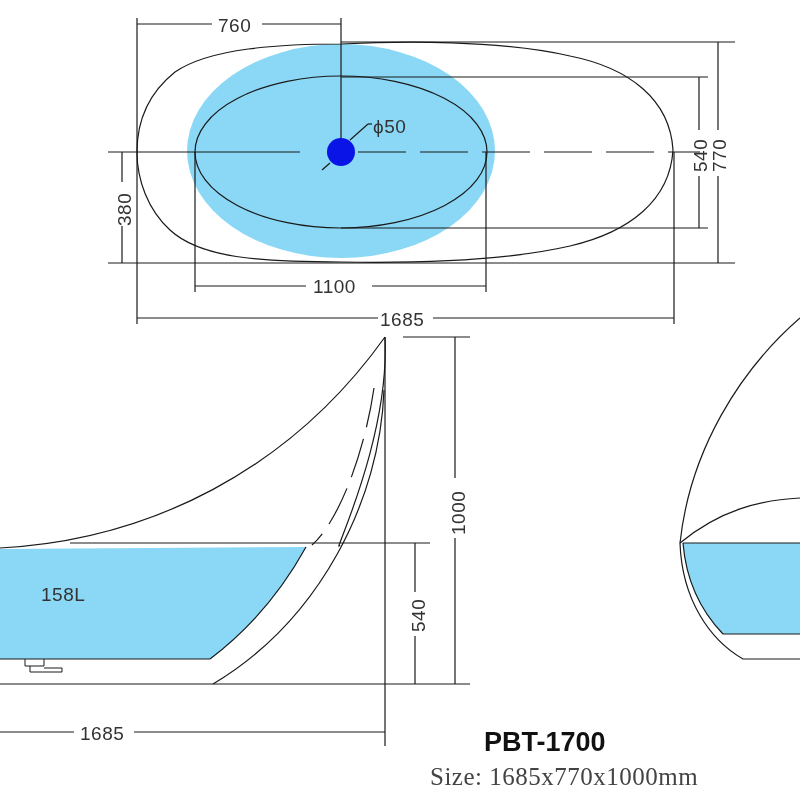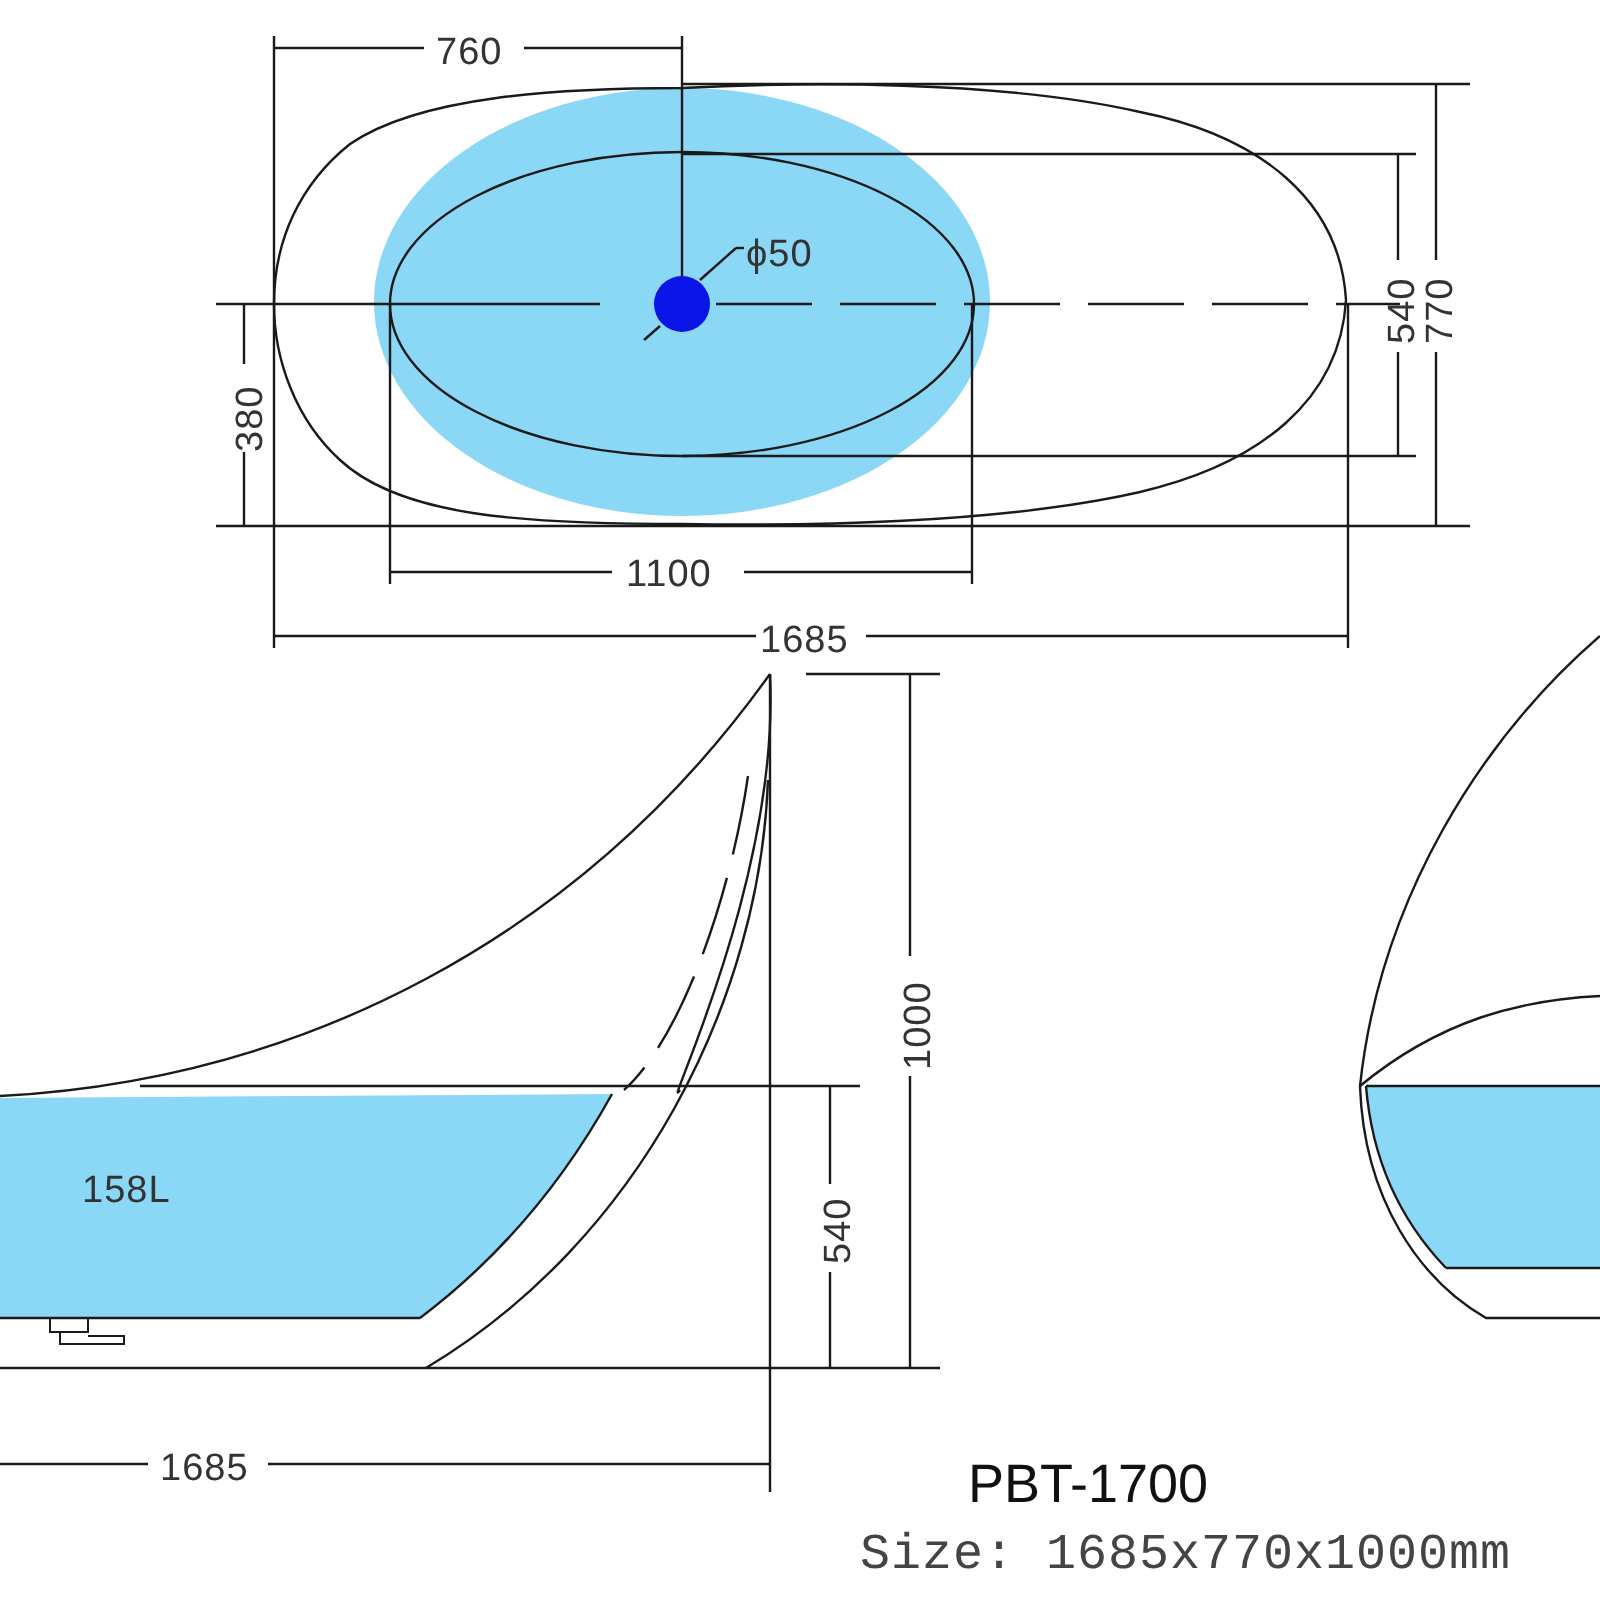--- a/index.html
+++ b/index.html
@@ -4,22 +4,22 @@
   <style>
     html, body { margin: 0; padding: 0; background: #ffffff; }
     body { width: 800px; height: 800px; overflow: hidden; position: relative; font-family: "DejaVu Sans", sans-serif; }
     svg { position: absolute; left: 0; top: 0; }
     .ln { stroke: #1a1a1a; stroke-width: 1.2; fill: none; }
     .thin { stroke: #1a1a1a; stroke-width: 1; fill: none; }
     .dash { stroke: #1a1a1a; stroke-width: 1.2; fill: none; stroke-dasharray: 48 14; }
     .dash2 { stroke: #1a1a1a; stroke-width: 1.2; fill: none; stroke-dasharray: 40 12; }
     .water { fill: #8ad8f5; stroke: none; }
     .dim { font-family: "Liberation Sans", sans-serif; font-size: 19px; fill: #333; letter-spacing: 0.5px; }
-    .title { position: absolute; left: 484px; top: 727px; font-family: "Liberation Sans", sans-serif; font-weight: normal; font-size: 27px; color: #111; }
-    .size { position: absolute; left: 430px; top: 763px; font-family: Liberation Mono, monospace; font-size: 25px; color: #444; letter-spacing: 0.5px; }
+    .title { position: absolute; left: 484px; top: 727px; font-family: "Liberation Sans", sans-serif; font-weight: bold; font-size: 27px; color: #111; }
+    .size { position: absolute; left: 430px; top: 763px; font-family: Liberation Serif, serif; font-size: 25px; color: #444; letter-spacing: 0.5px; }
   </style>
 </head>
 <body>
 
 <svg width="800" height="800" viewBox="0 0 800 800">
 
   <g>
 
     <ellipse class="water" cx="341" cy="151" rx="154" ry="107"></ellipse>
 

